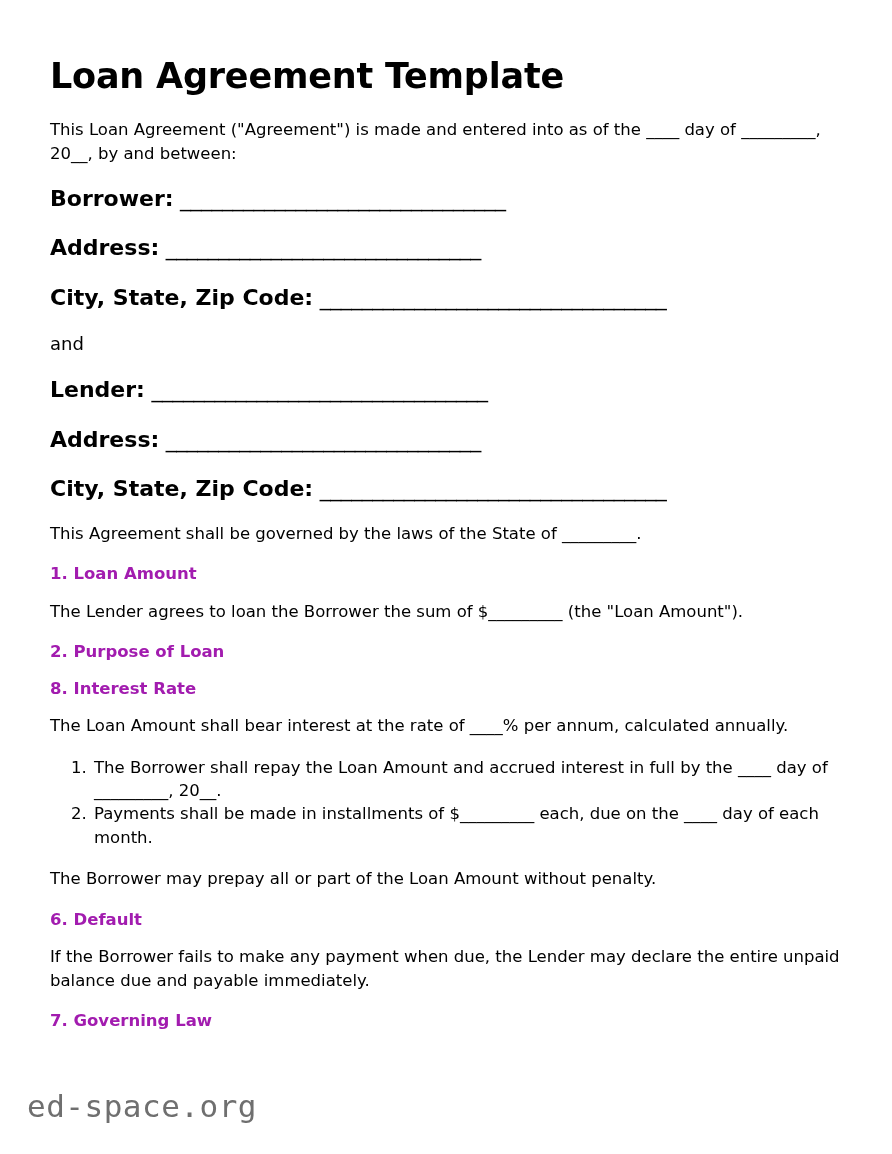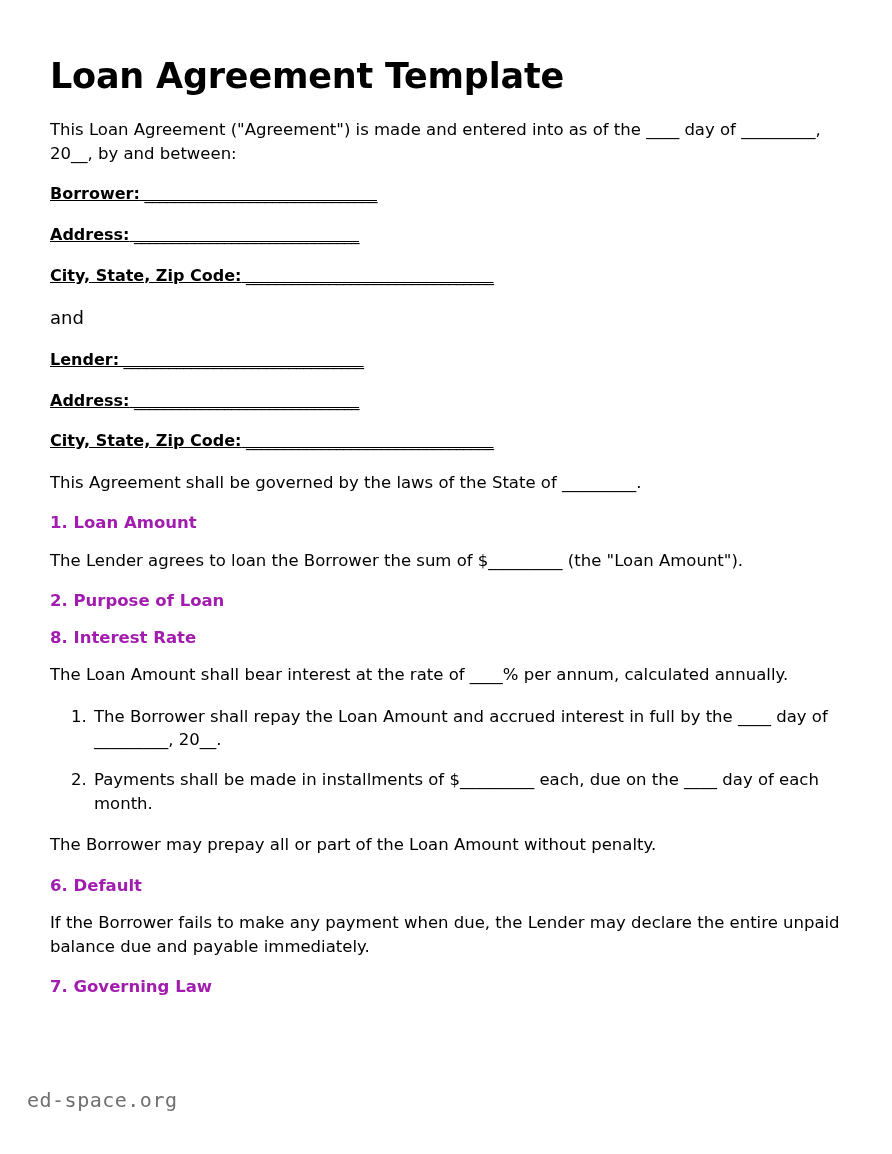--- a/index.html
+++ b/index.html
@@ -43,24 +43,23 @@
   }
 
   p.body-text {
     font-size: 16.5px;
     line-height: 1.42;
     margin: 0 0 18px 0;
     color: #000;
   }
 
   p.kv-line {
-    font-size: 16px;
+    font-size: 22px;
     line-height: 1.42;
     margin: 0 0 18px 0;
-    text-decoration: underline;
   }
   p.kv-line .kv-label {
     font-weight: bold;
   }
 
   p.plain-and {
     font-size: 18px;
     line-height: 1.42;
     margin: 0 0 18px 0;
   }
@@ -73,35 +72,35 @@
     color: #a21caf;
   }
 
   ol.terms-list {
     font-size: 16.5px;
     line-height: 1.42;
     margin: 0 0 18px 0;
     padding-left: 42px;
   }
   ol.terms-list > li {
-    margin: 17px 0 0 0;
+    margin: 0 0 0 0;
     padding-left: 2px;
   }
 
   .blank {
     text-decoration: none;
     letter-spacing: -0.5px;
   }
 
   .watermark {
     position: absolute;
     left: 27px;
     top: 1088px;
     font-family: "DejaVu Sans Mono", "Liberation Mono", monospace;
-    font-size: 20px;
+    font-size: 31px;
     letter-spacing: 0.5px;
     color: #6f6f6f;
     white-space: nowrap;
   }
 </style>
 </head>
 <body>
 
 <div class="page">
   <div class="content">

